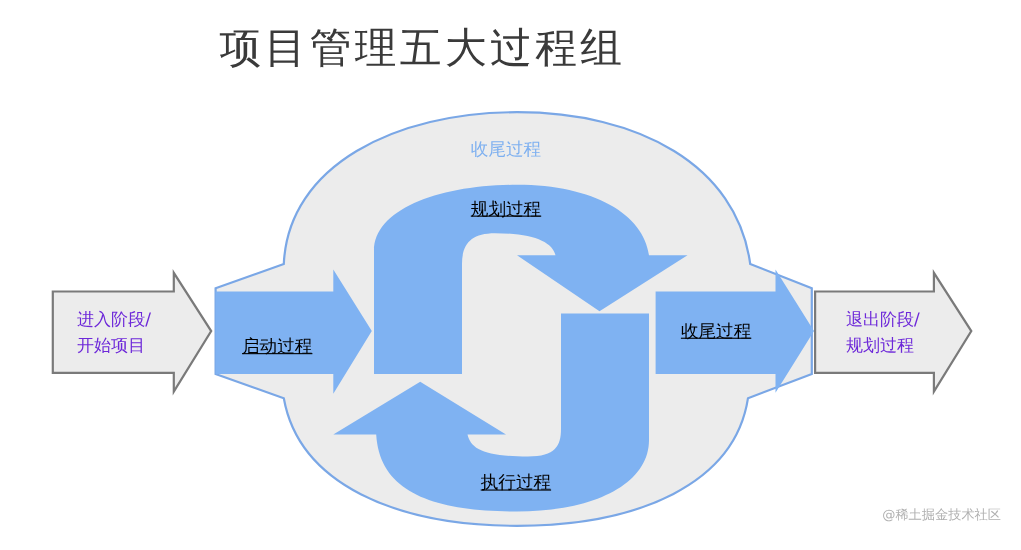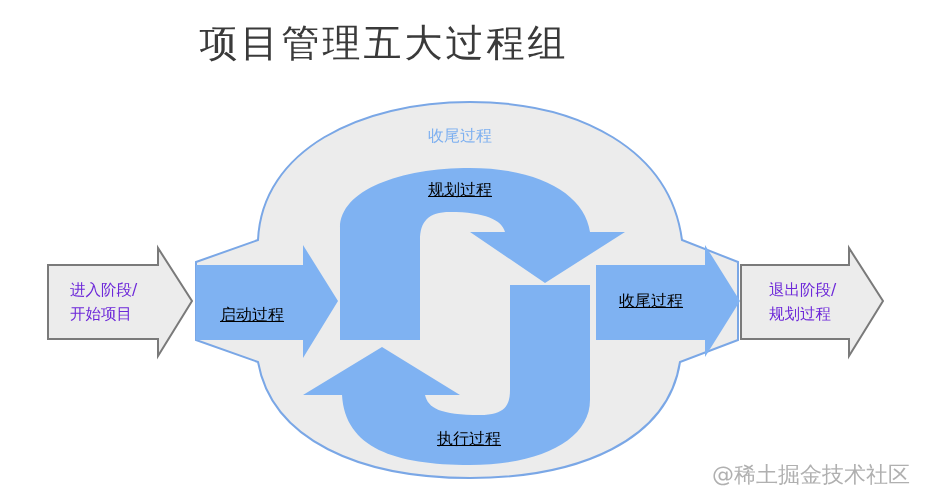--- a/index.html
+++ b/index.html
@@ -5,21 +5,21 @@
   html, body { margin: 0; padding: 0; background: #ffffff; }
   body { width: 928px; height: 500px; position: relative; overflow: hidden;
          font-family: "DejaVu Sans", "Liberation Sans", sans-serif; }
   .title { position: absolute; left: 0; top: 18px; width: 768px; text-align: center;
            font-size: 38px; color: #3a3a3a; letter-spacing: 3px; font-weight: normal; }
   svg.diagram { position: absolute; left: 0; top: 0; }
   .lbl { position: absolute; font-size: 16px; white-space: nowrap; }
   .lbl.white { color: #000000; text-decoration: underline; }
   .lbl.dark { color: #6d28d9; line-height: 24px; font-size: 15.5px; }
   .lbl.monitor { color: #7eb0f0; }
-  .watermark { position: absolute; right: 18px; top: 460px; font-size: 22px; color: #b0b0b0; text-align: right; }
+  .watermark { position: absolute; right: 18px; top: 460px; font-size: 12px; color: #b0b0b0; text-align: right; }
 </style>
 </head>
 <body>
 
 <div class="title">项目管理五大过程组</div>
 
 <svg class="diagram" width="928" height="500" viewBox="0 0 928 500">
 
   <path d="M 258 240
            C 262 150, 360 102, 470 102

